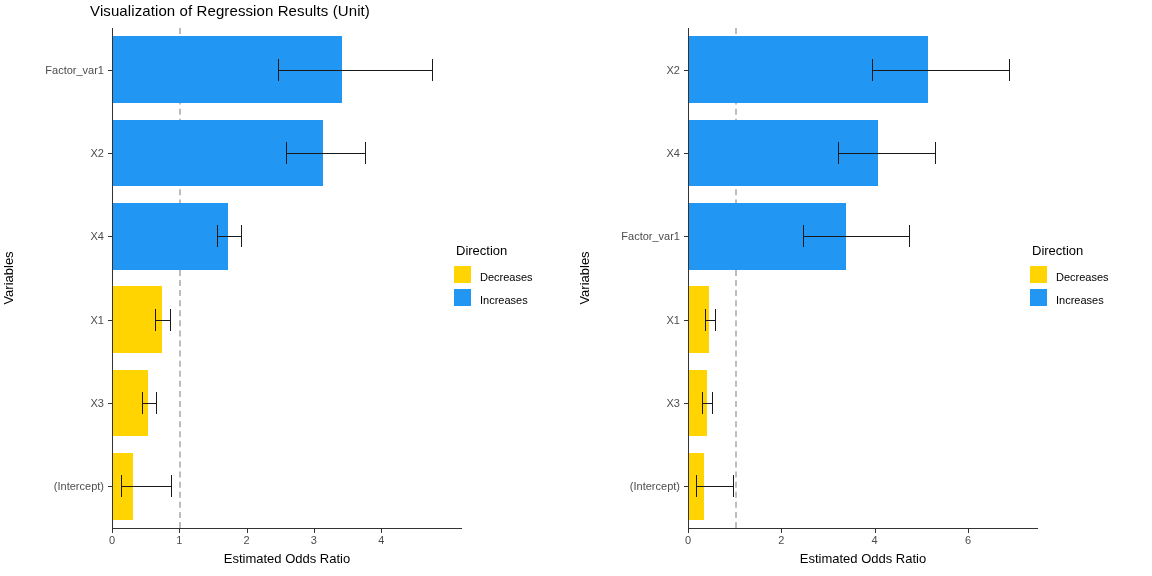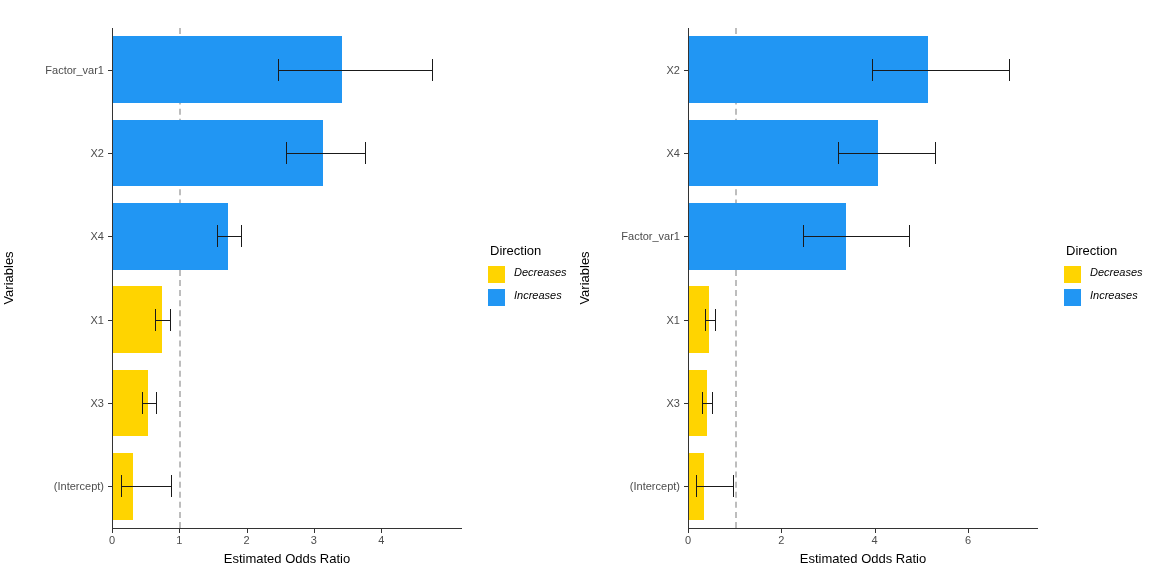--- a/index.html
+++ b/index.html
@@ -143,53 +143,53 @@
     top: 278px;
     font-size: 13px;
     color: #000000;
     transform: translate(-50%, -50%) rotate(-90deg);
     white-space: nowrap;
   }
 
   
   .legend {
     position: absolute;
-    left: 488px;
+    left: 454px;
     top: 243px;
   }
   .legend-title {
     font-size: 13px;
     color: #000000;
     margin: 0 0 8px 2px;
     white-space: nowrap;
   }
   .legend-row {
     display: flex;
-    align-items: flex-start;
+    align-items: flex-end;
     margin-bottom: 6px;
-    font-style: italic;
   }
   .legend-key {
     width: 17px;
     height: 17px;
     margin-right: 9px;
     flex: 0 0 auto;
   }
   .legend-label {
     font-size: 11px;
     color: #000000;
     white-space: nowrap;
   }
 </style>
 </head>
 <body>
 
 <div class="figure">
 
   <div class="facet facet-left">
+    <div class="chart-title">Visualization of Regression Results (Unit)</div>
 
     <div class="yaxis-title">Variables</div>
 
     <div class="panel" id="panel-0">
         <div class="refline" style="left: 67.3077px;"></div>
         <div class="bar bar-inc" title="Factor_var1: 3.42" style="top: 8.33333px; height: 66.6667px; width: 230.192px;"></div>
         <div class="errbar" style="left: 165.577px; width: 154.135px; top: 41.6667px;"></div>
         <div class="errcap" style="left: 165.577px; top: 30.6667px; height: 22px;"></div>
         <div class="errcap" style="left: 319.712px; top: 30.6667px; height: 22px;"></div>
         <div class="bar bar-inc" title="X2: 3.14" style="top: 91.6667px; height: 66.6667px; width: 211.346px;"></div>

